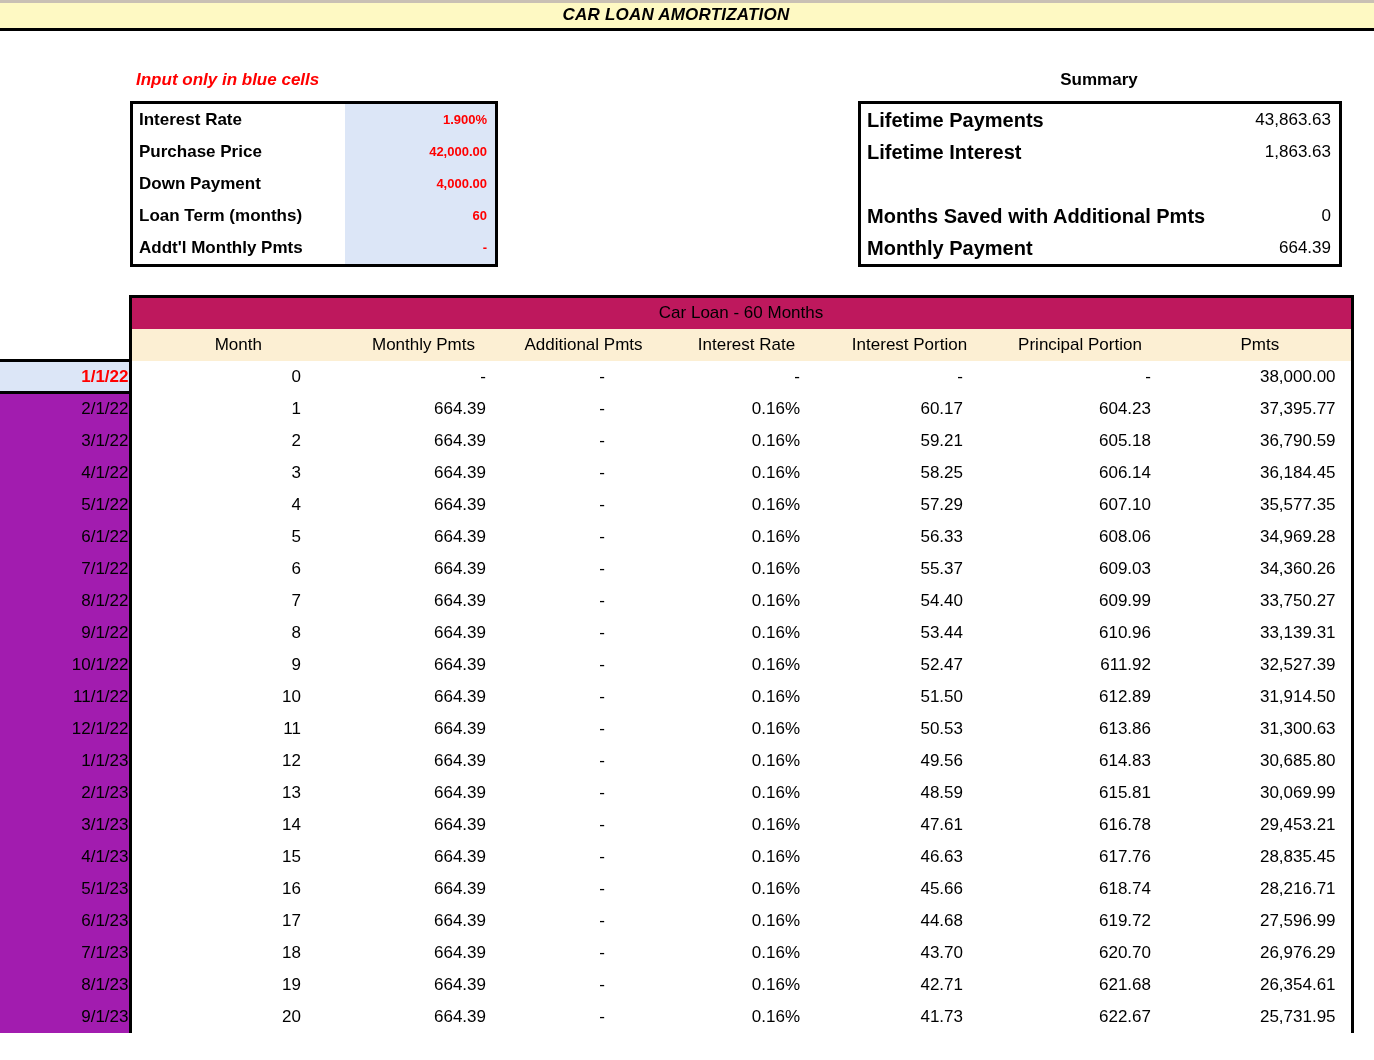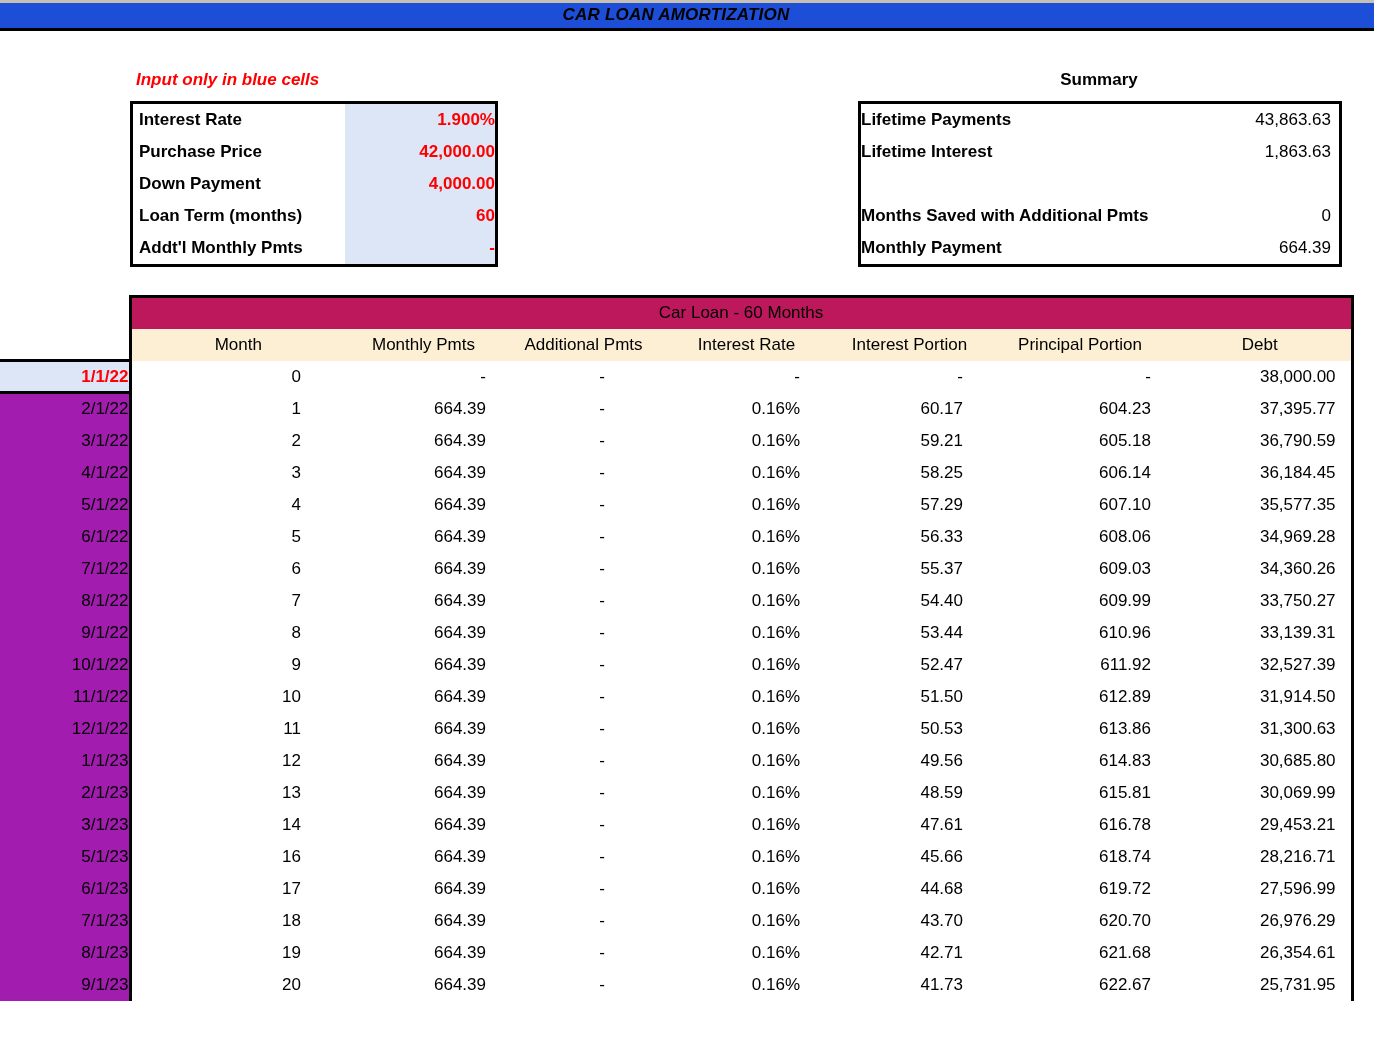--- a/index.html
+++ b/index.html
@@ -24,21 +24,21 @@
     height: 3px;
     background: #c9c0b4;
   }
 
   
   .title-banner {
     position: absolute;
     top: 3px; left: 0;
     width: 1374px;
     height: 28px;
-    background: #1d4ed8;
+    background: #fef9c3;
     border-bottom: 3px solid #000000;
     box-sizing: border-box;
   }
   .title-banner .title-text {
     position: absolute;
     left: 0; right: 22px;
     top: 2px;
     text-align: center;
     font-size: 17px;
     font-weight: bold;
@@ -77,21 +77,22 @@
     font-weight: bold;
     white-space: nowrap;
     box-sizing: border-box;
   }
   .input-value {
     flex: 1 1 auto;
     background: #dce6f7;
     height: 32px;
     line-height: 32px;
     text-align: right;
-    font-size: 17px;
+    padding-right: 8px;
+    font-size: 13px;
     font-weight: bold;
     color: #ff0000;
     box-sizing: border-box;
   }
 
   
   .summary-title {
     position: absolute;
     left: 858px;
     top: 70px;
@@ -110,21 +111,22 @@
     background: #ffffff;
   }
   .summary-row {
     display: flex;
     height: 32px;
     align-items: center;
   }
   .summary-row.spacer { height: 32px; }
   .summary-label {
     flex: 1 1 auto;
-    font-size: 17px;
+    padding-left: 6px;
+    font-size: 20px;
     font-weight: bold;
     white-space: nowrap;
   }
   .summary-value {
     flex: 0 0 auto;
     padding-right: 8px;
     font-size: 17px;
     font-weight: normal;
     text-align: right;
     white-space: nowrap;
@@ -293,21 +295,21 @@
         <td class="pad-right"></td>
       </tr>
       <tr>
         <td class="blank-left"></td>
         <td class="colhead left-edge">Month</td>
         <td class="colhead">Monthly Pmts</td>
         <td class="colhead">Additional Pmts</td>
         <td class="colhead">Interest Rate</td>
         <td class="colhead">Interest Portion</td>
         <td class="colhead">Principal Portion</td>
-        <td class="colhead right-edge">Debt</td>
+        <td class="colhead right-edge">Pmts</td>
         <td class="pad-right"></td>
       </tr>
     </tbody>
     <tbody id="amort-body">
         <tr>
           <td class="date highlight">1/1/22</td>
           <td class="num month">0</td>
           <td class="num pmt">-</td>
           <td class="num addl">-</td>
           <td class="num rate">-</td>
@@ -464,20 +466,31 @@
           <td class="num month">14</td>
           <td class="num pmt">664.39</td>
           <td class="num addl">-</td>
           <td class="num rate">0.16%</td>
           <td class="num intp">47.61</td>
           <td class="num prinp">616.78</td>
           <td class="num debt">29,453.21</td>
           <td class="pad-right"></td>
         </tr>
         <tr>
+          <td class="date">4/1/23</td>
+          <td class="num month">15</td>
+          <td class="num pmt">664.39</td>
+          <td class="num addl">-</td>
+          <td class="num rate">0.16%</td>
+          <td class="num intp">46.63</td>
+          <td class="num prinp">617.76</td>
+          <td class="num debt">28,835.45</td>
+          <td class="pad-right"></td>
+        </tr>
+        <tr>
           <td class="date">5/1/23</td>
           <td class="num month">16</td>
           <td class="num pmt">664.39</td>
           <td class="num addl">-</td>
           <td class="num rate">0.16%</td>
           <td class="num intp">45.66</td>
           <td class="num prinp">618.74</td>
           <td class="num debt">28,216.71</td>
           <td class="pad-right"></td>
         </tr>

